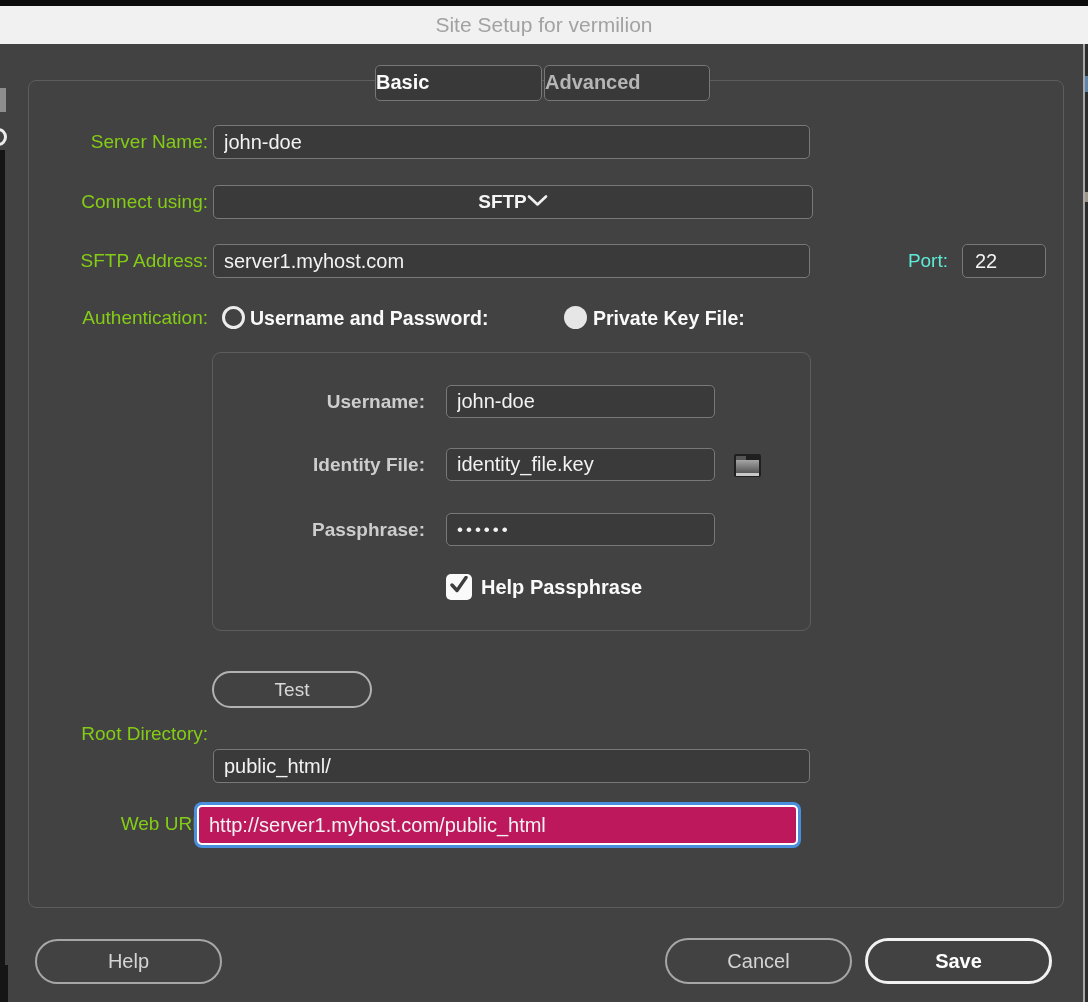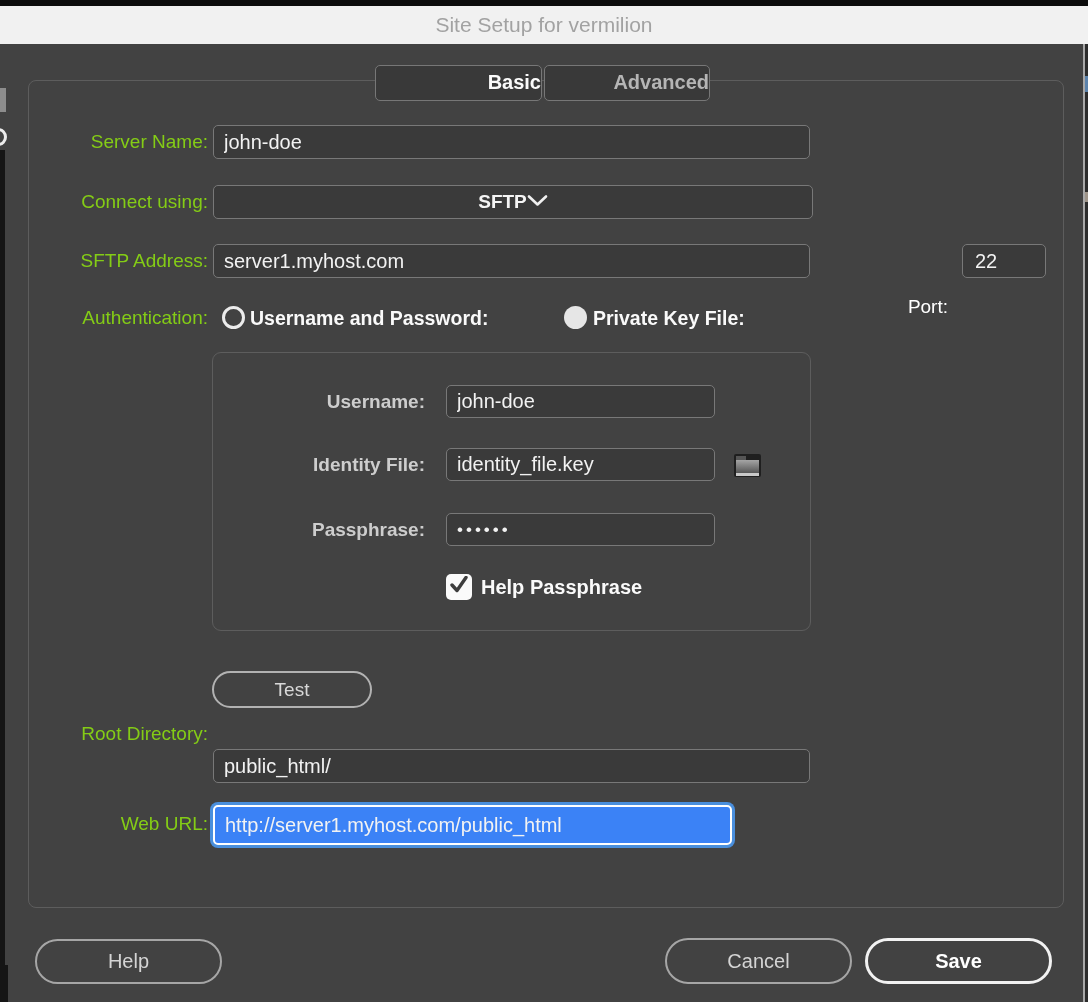--- a/index.html
+++ b/index.html
@@ -21,46 +21,46 @@
                  border:3px solid #ececec; border-radius:50%; }
   .right-line  { position:absolute; left:1083px; top:44px; width:2px; height:958px; background:#a8a8a8; }
   .right-sliver{ position:absolute; left:1085px; top:44px; width:3px; height:958px; background:#2c2c2c; }
   .right-blue  { position:absolute; left:1085px; top:76px; width:3px; height:16px; background:#5b82ab; }
   .right-dot   { position:absolute; left:1085px; top:192px; width:3px; height:10px; background:#9f958a; }
 
   
   .groupbox { position:absolute; left:28px; top:80px; width:1036px; height:828px;
               border:1.5px solid #5d5d5d; border-radius:8px; }
   .tab { position:absolute; top:65px; height:36px; background:#393939; border:1.5px solid #777;
-         border-radius:5px; text-align:right; line-height:33px; font-size:20px; font-weight:700; z-index:2; }
+         border-radius:5px; text-align:left; line-height:33px; font-size:20px; font-weight:700; z-index:2; }
   .tab-basic    { left:375px; width:167px; color:#fafafa; }
   .tab-advanced { left:544px; width:166px; color:#b5b5b5; }
 
   
   .field-label { position:absolute; left:20px; width:188px; text-align:right;
                  font-size:19px; color:#84cc16; line-height:34px; }
   .lbl-server  { top:125px; }
   .lbl-connect { top:185px; }
   .lbl-sftp    { top:244px; }
   .lbl-auth    { top:301px; }
   .lbl-root    { top:717px; }
   .lbl-web     { top:807px; }
   .lbl-port    { position:absolute; left:858px; top:244px; width:90px; text-align:right;
-                 font-size:19px; color:#ffffff; line-height:34px;margin-top:46px; }
+                 font-size:19px; color:#5eead4; line-height:34px; }
 
   
   .text-input { position:absolute; background:#3a3a3a; border:1.5px solid #787878; border-radius:5px;
                 color:#f2f2f2; font-size:20px; padding:0 10px; outline:none;
                 font-family:"Liberation Sans", sans-serif; }
   .in-server { left:213px; top:125px; width:597px; height:34px; }
   .in-sftp   { left:213px; top:244px; width:597px; height:34px; }
   .in-port   { left:962px; top:244px; width:84px;  height:34px; padding:0 12px; }
   .in-root   { left:213px; top:749px; width:597px; height:34px; }
-  .in-web    { left:213px; top:805px; width:519px; height:40px; border:2px solid #ffffff;
-               box-shadow:0 0 0 3px #4a8fdd; background:#3b82f6; }
+  .in-web    { left:197px; top:805px; width:601px; height:40px; border:2px solid #ffffff;
+               box-shadow:0 0 0 3px #4a8fdd; background:#be185d; }
 
   .dropdown { position:absolute; left:213px; top:185px; width:600px; height:34px; background:#3a3a3a;
               border:1.5px solid #787878; border-radius:5px; display:flex; align-items:center;
               justify-content:center; padding:0 14px; cursor:default; }
   .dropdown .val { font-size:19px; font-weight:700; color:#f5f5f5; }
 
   
   .radio { position:absolute; top:306px; width:23px; height:23px; border-radius:50%; }
   .radio-ring   { left:222px; border:3.5px solid #ececec; }
   .radio-filled { left:564px; background:#e6e6e6; }

